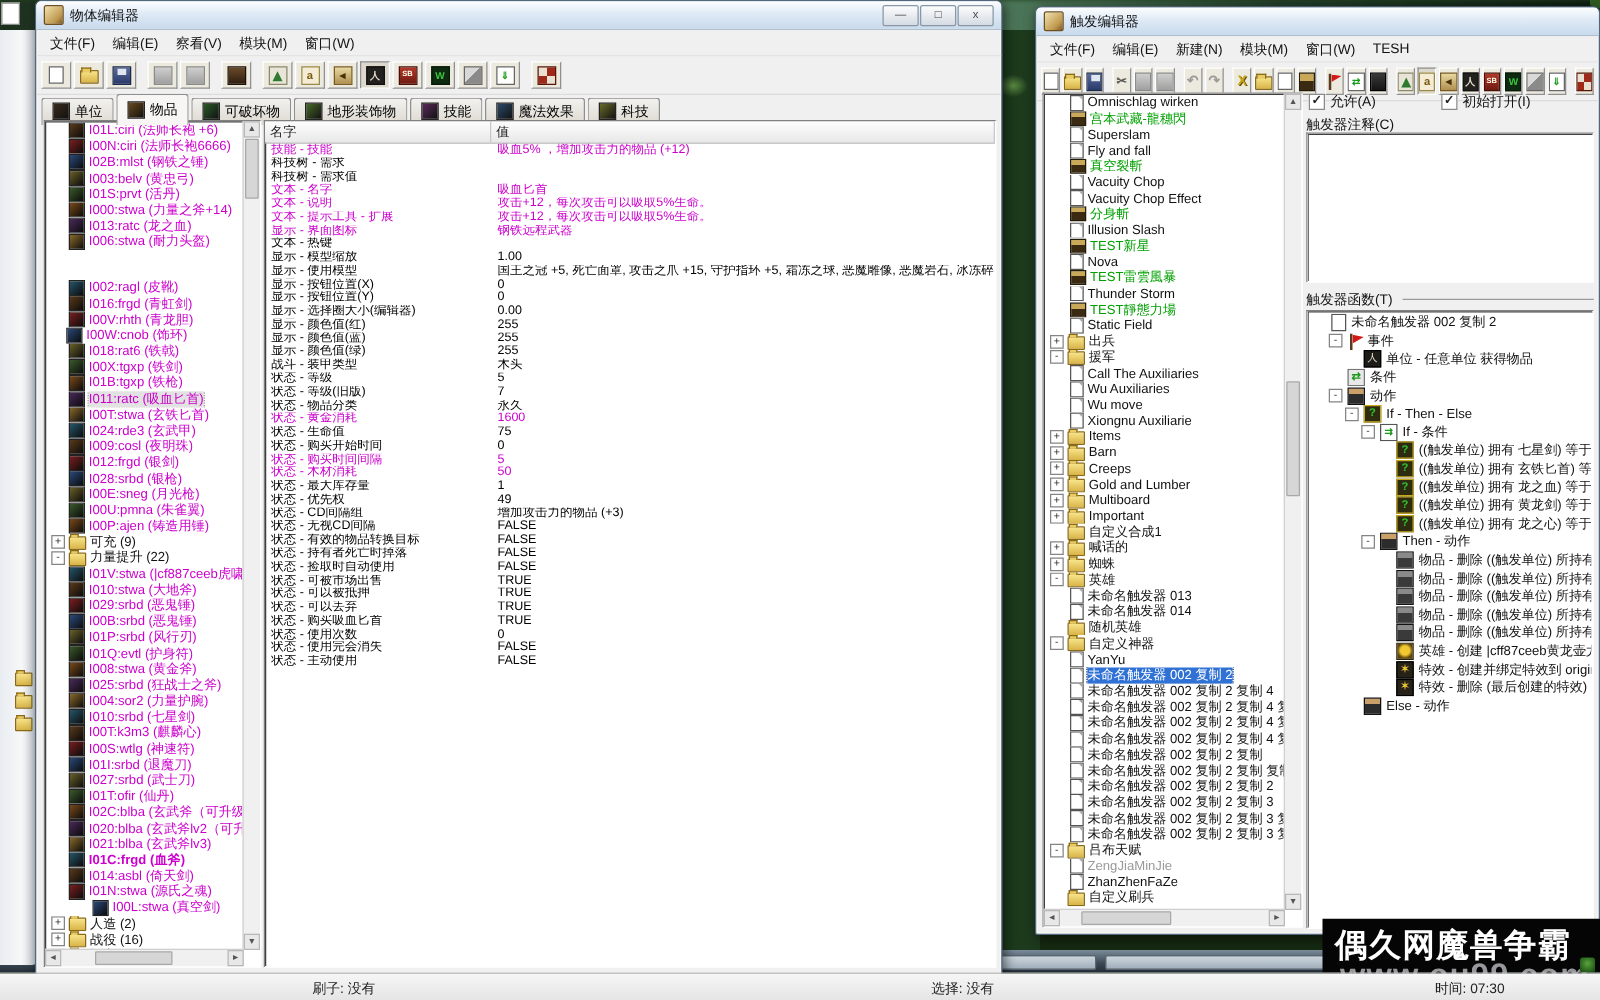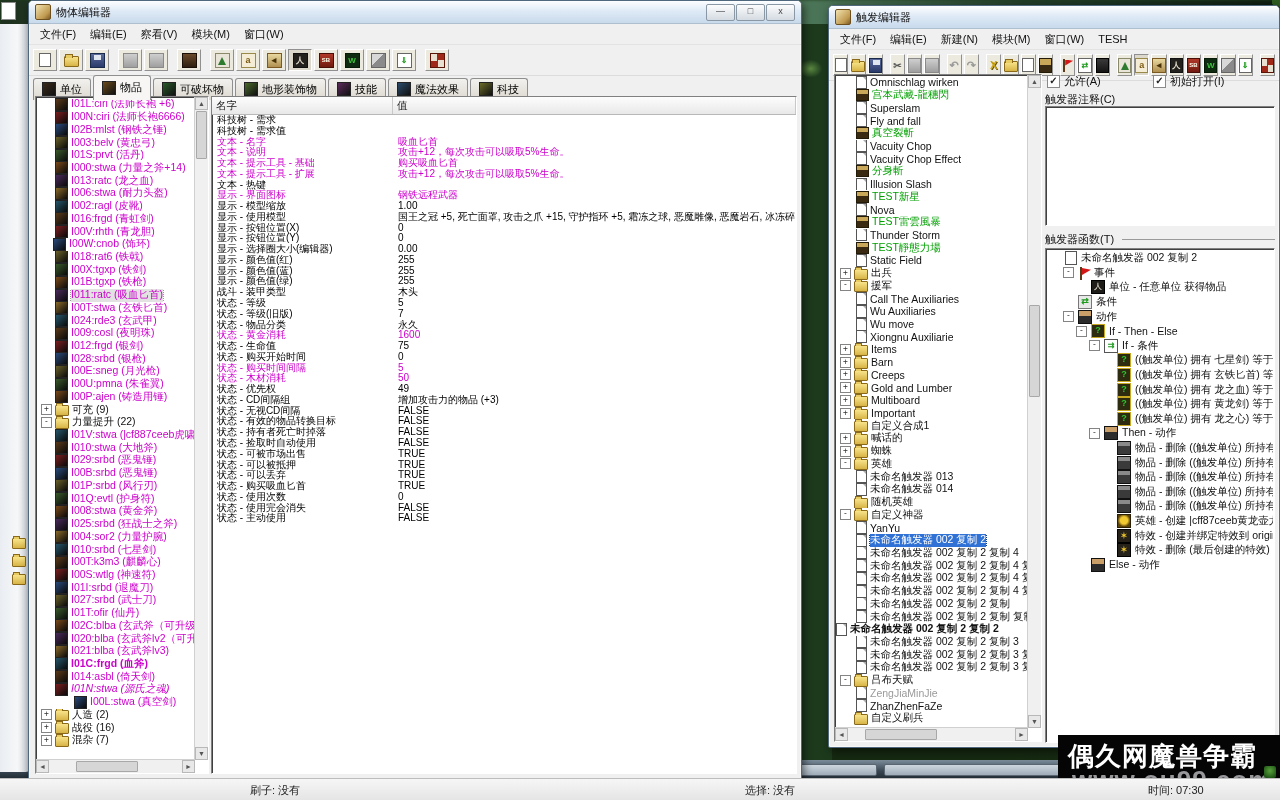--- a/index.html
+++ b/index.html
@@ -306,21 +306,21 @@
           <span class="lbl mag">I000:stwa (力量之斧+14)</span>
         </div>
         <div class="trow" style="padding-left: 18px;">
           <span class="itemic" style="background: linear-gradient(135deg, rgb(74, 42, 90), rgb(10, 10, 10));"></span>
           <span class="lbl mag">I013:ratc (龙之血)</span>
         </div>
         <div class="trow" style="padding-left: 18px;">
           <span class="itemic" style="background: linear-gradient(135deg, rgb(138, 106, 42), rgb(10, 10, 10));"></span>
           <span class="lbl mag">I006:stwa (耐力头盔)</span>
         </div>
-        <div class="trow" style="padding-left: 18px;">
+        <div class="trow" style="padding-left: 18px; margin-top: 24px;">
           <span class="itemic" style="background: linear-gradient(135deg, rgb(38, 86, 106), rgb(10, 10, 10));"></span>
           <span class="lbl mag">I002:ragl (皮靴)</span>
         </div>
         <div class="trow" style="padding-left: 18px;">
           <span class="itemic" style="background: linear-gradient(135deg, rgb(90, 58, 26), rgb(10, 10, 10));"></span>
           <span class="lbl mag">I016:frgd (青虹剑)</span>
         </div>
         <div class="trow" style="padding-left: 18px;">
           <span class="itemic" style="background: linear-gradient(135deg, rgb(122, 31, 31), rgb(10, 10, 10));"></span>
           <span class="lbl mag">I00V:rhth (青龙胆)</span>
@@ -460,21 +460,21 @@
           <span class="lbl mag">I021:blba (玄武斧lv3)</span>
         </div>
         <div class="trow" style="padding-left: 18px; font-weight: bold;">
           <span class="itemic" style="background: linear-gradient(135deg, rgb(38, 86, 106), rgb(10, 10, 10));"></span>
           <span class="lbl mag">I01C:frgd (血斧)</span>
         </div>
         <div class="trow" style="padding-left: 18px;">
           <span class="itemic" style="background: linear-gradient(135deg, rgb(90, 58, 26), rgb(10, 10, 10));"></span>
           <span class="lbl mag">I014:asbl (倚天剑)</span>
         </div>
-        <div class="trow" style="padding-left: 18px; font-style: italic;">
+        <div class="trow" style="padding-left: 18px;">
           <span class="itemic" style="background: linear-gradient(135deg, rgb(122, 31, 31), rgb(10, 10, 10));"></span>
           <span class="lbl mag">I01N:stwa (源氏之魂)</span>
         </div>
         <div class="trow" style="padding-left: 18px; margin-left: 19px;">
           <span class="itemic" style="background: linear-gradient(135deg, rgb(42, 74, 122), rgb(10, 10, 10));"></span>
           <span class="lbl mag">I00L:stwa (真空剑)</span>
         </div>
         <div class="trow" style="padding-left: 4px;">
           <span class="exp">+</span>
           <span class="fold"></span>
@@ -503,52 +503,52 @@
     </div>
   </div>
 
   <div class="sunken" style="position:absolute;left:182px;top:95px;width:584px;height:676px;">
     <div class="phead">
       <div>名字</div>
       <div>值</div>
     </div>
     <div class="ptable" id="oe-table" style="left:1px;top:18px;right:1px;bottom:1px;">
         <div class="prow">
+          <div class="mag">技能 - 技能</div>
+          <div class="mag">吸血5% ，增加攻击力的物品 (+12)</div>
+        </div>
+        <div class="prow">
           <div>科技树 - 需求</div>
           <div></div>
         </div>
         <div class="prow">
           <div>科技树 - 需求值</div>
           <div></div>
         </div>
         <div class="prow">
           <div class="mag">文本 - 名字</div>
           <div class="mag">吸血匕首</div>
         </div>
         <div class="prow">
           <div class="mag">文本 - 说明</div>
           <div class="mag">攻击+12，每次攻击可以吸取5%生命。</div>
         </div>
         <div class="prow">
-          <div class="mag">文本 - 提示工具 - 基础</div>
-          <div class="mag">购买吸血匕首</div>
-        </div>
-        <div class="prow">
           <div class="mag">文本 - 提示工具 - 扩展</div>
           <div class="mag">攻击+12，每次攻击可以吸取5%生命。</div>
         </div>
         <div class="prow">
+          <div class="mag">显示 - 界面图标</div>
+          <div class="mag">钢铁远程武器</div>
+        </div>
+        <div class="prow">
           <div>文本 - 热键</div>
           <div></div>
         </div>
         <div class="prow">
-          <div class="mag">显示 - 界面图标</div>
-          <div class="mag">钢铁远程武器</div>
-        </div>
-        <div class="prow">
           <div>显示 - 模型缩放</div>
           <div>1.00</div>
         </div>
         <div class="prow">
           <div>显示 - 使用模型</div>
           <div>国王之冠 +5, 死亡面罩, 攻击之爪 +15, 守护指环 +5, 霜冻之球, 恶魔雕像, 恶魔岩石, 冰冻碎片, ...</div>
         </div>
         <div class="prow">
           <div>显示 - 按钮位置(X)</div>
           <div>0</div>
@@ -601,20 +601,24 @@
           <div>状态 - 购买开始时间</div>
           <div>0</div>
         </div>
         <div class="prow">
           <div class="mag">状态 - 购买时间间隔</div>
           <div class="mag">5</div>
         </div>
         <div class="prow">
           <div class="mag">状态 - 木材消耗</div>
           <div class="mag">50</div>
+        </div>
+        <div class="prow">
+          <div>状态 - 最大库存量</div>
+          <div>1</div>
         </div>
         <div class="prow">
           <div>状态 - 优先权</div>
           <div>49</div>
         </div>
         <div class="prow">
           <div>状态 - CD间隔组</div>
           <div>增加攻击力的物品 (+3)</div>
         </div>
         <div class="prow">
@@ -940,21 +944,21 @@
           <span class="lbl">未命名触发器 002 复制 2 复制 4 复制</span>
         </div>
         <div class="trow" style="padding-left: 20px;">
           <span class="docic"></span>
           <span class="lbl">未命名触发器 002 复制 2 复制</span>
         </div>
         <div class="trow" style="padding-left: 20px;">
           <span class="docic"></span>
           <span class="lbl">未命名触发器 002 复制 2 复制 复制</span>
         </div>
-        <div class="trow" style=" font-weight: bold;">
+        <div class="trow" style="padding-left: 20px;">
           <span class="docic"></span>
           <span class="lbl">未命名触发器 002 复制 2 复制 2</span>
         </div>
         <div class="trow" style="padding-left: 20px;">
           <span class="docic"></span>
           <span class="lbl">未命名触发器 002 复制 2 复制 3</span>
         </div>
         <div class="trow" style="padding-left: 20px;">
           <span class="docic"></span>
           <span class="lbl">未命名触发器 002 复制 2 复制 3 复制</span>

